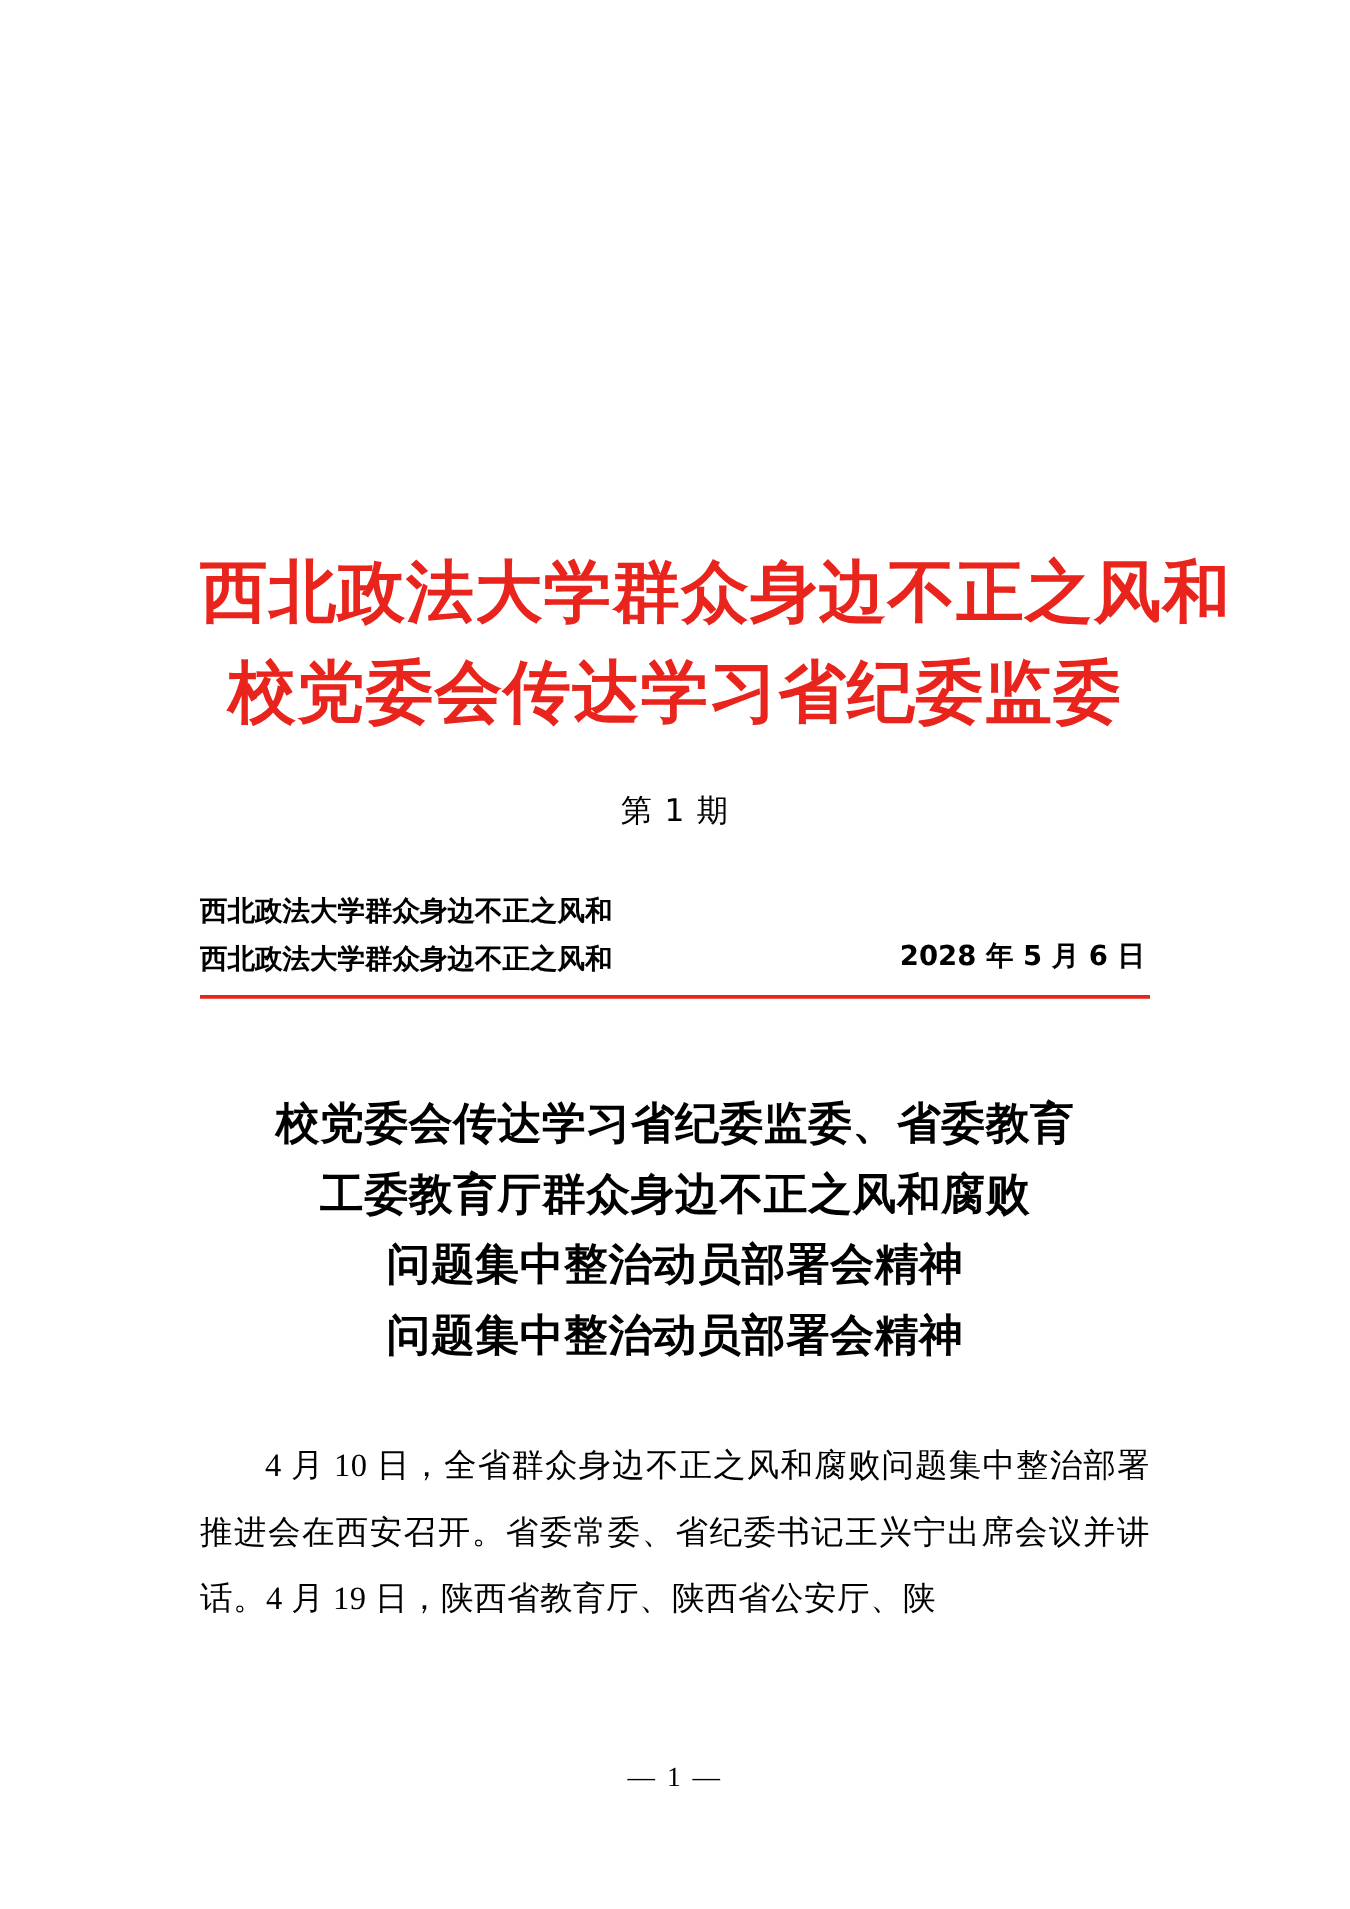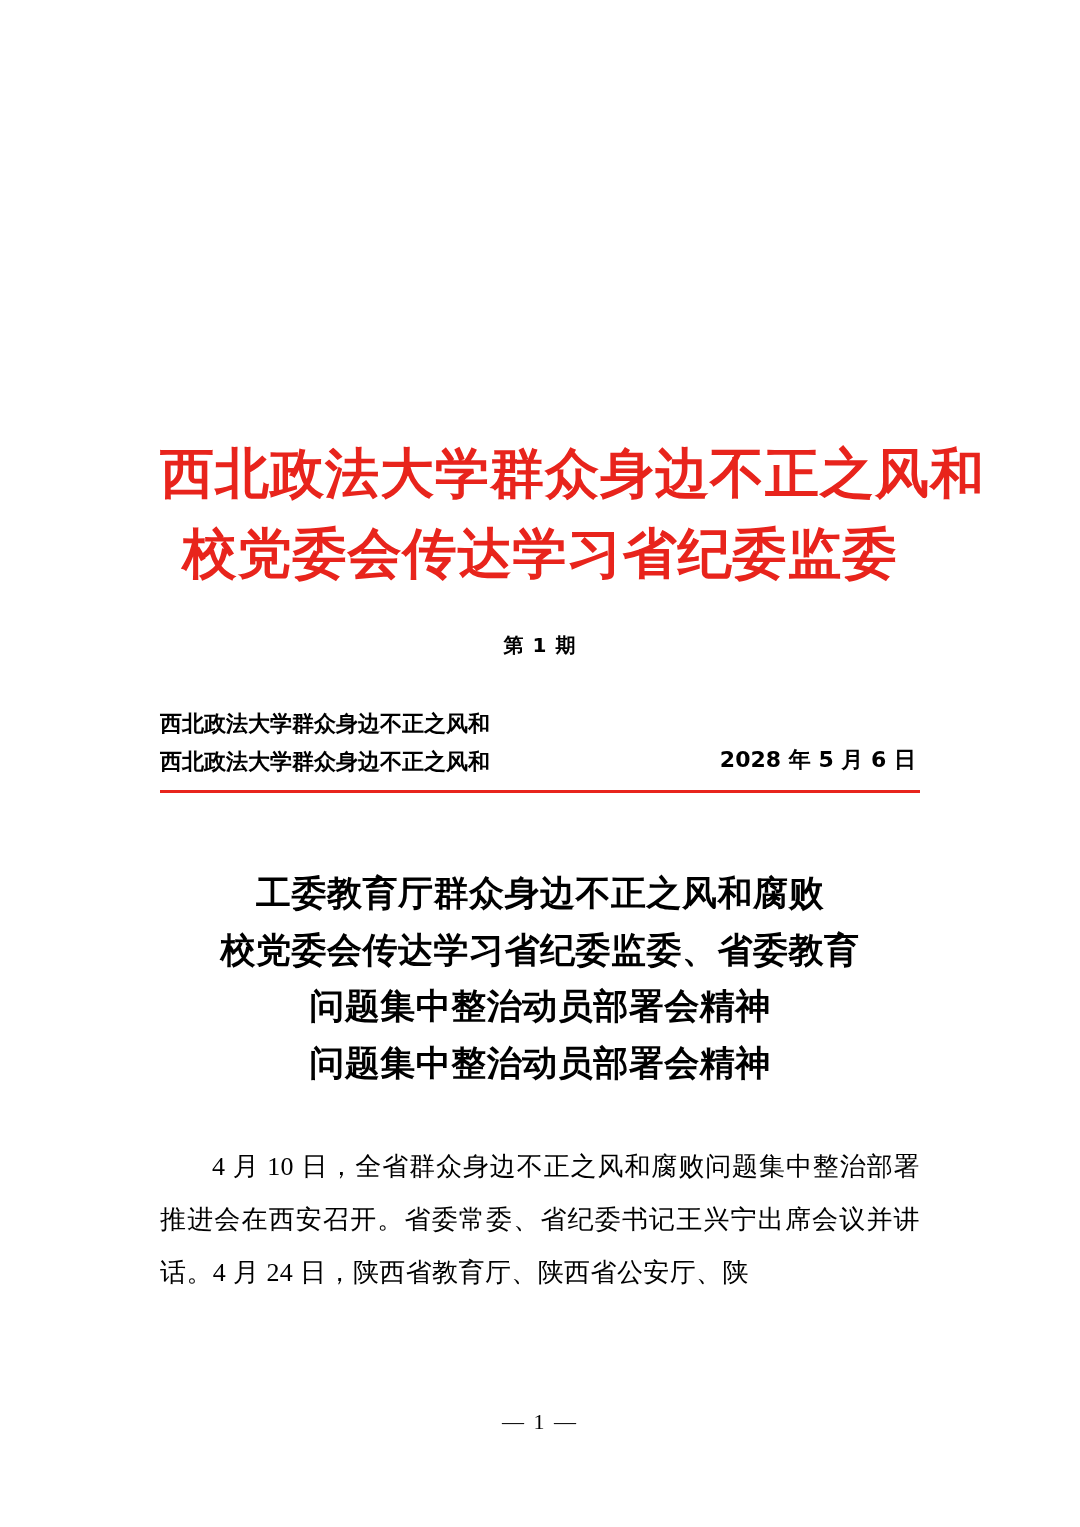--- a/index.html
+++ b/index.html
@@ -34,22 +34,22 @@
     font-size: 54px;
     line-height: 1.48;
     letter-spacing: 1px;
     white-space: nowrap;
   }
 
   .issue-no {
     text-align: center;
     margin-top: 38px;
     font-family: "DejaVu Sans", "Liberation Sans", sans-serif;
-    font-weight: 700;
-    font-size: 20px;
+    font-weight: 400;
+    font-size: 25px;
     letter-spacing: 1px;
   }
 
   
   .publisher-row {
     margin-top: 46px;
     display: flex;
     align-items: flex-end;
     justify-content: space-between;
     font-family: "DejaVu Sans", "Liberation Sans", sans-serif;
@@ -124,25 +124,25 @@
   <div class="publisher-row">
     <div class="publisher">
       <div>西北政法大学群众身边不正之风和</div>
       <div>西北政法大学群众身边不正之风和</div>
     </div>
     <div class="pub-date">2028 年 5 月 6 日</div>
   </div>
   <div class="red-rule"></div>
 
   <div class="article-title">
+    <div>校党委会传达学习省纪委监委、省委教育</div>
     <div>工委教育厅群众身边不正之风和腐败</div>
-    <div>校党委会传达学习省纪委监委、省委教育</div>
     <div>问题集中整治动员部署会精神</div>
     <div>问题集中整治动员部署会精神</div>
   </div>
 
   <div class="body-text">
-    <p>4 月 10 日，全省群众身边不正之风和腐败问题集中整治部署推进会在西安召开。省委常委、省纪委书记王兴宁出席会议并讲话。4 月 24 日，陕西省教育厅、陕西省公安厅、陕</p>
+    <p>4 月 10 日，全省群众身边不正之风和腐败问题集中整治部署推进会在西安召开。省委常委、省纪委书记王兴宁出席会议并讲话。4 月 19 日，陕西省教育厅、陕西省公安厅、陕</p>
   </div>
 
   <div class="page-number">— 1 —</div>
 
 </div>
 
 </body></html>

